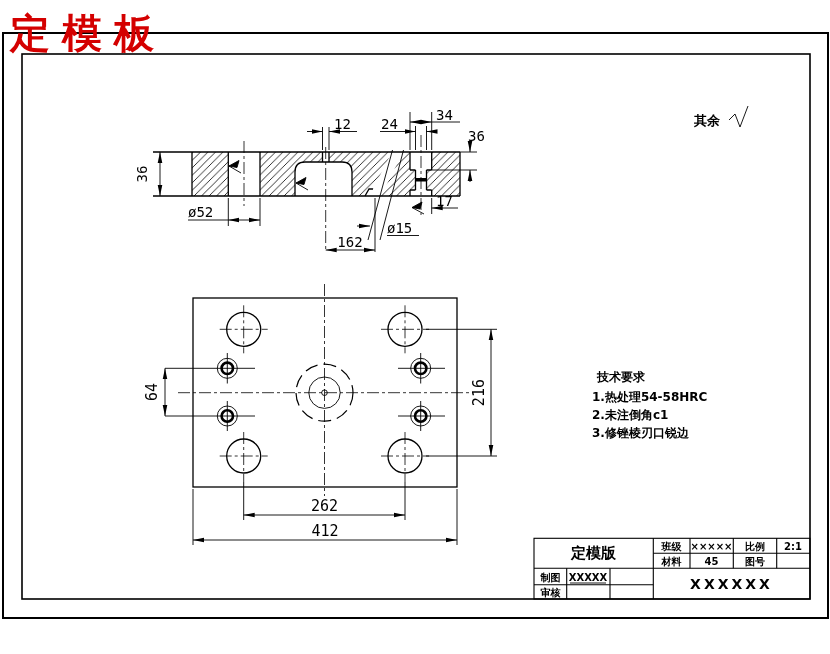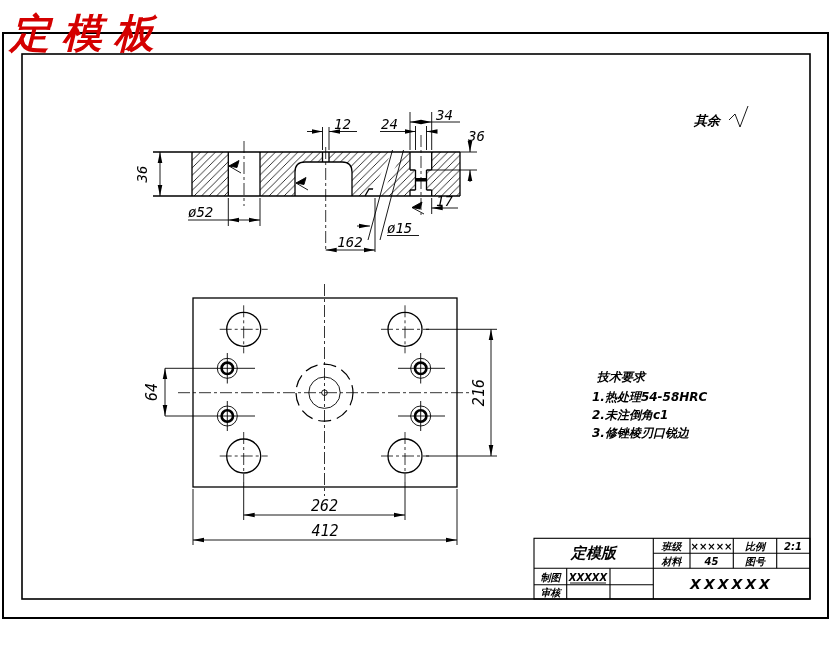--- a/index.html
+++ b/index.html
@@ -1,17 +1,17 @@
 <!DOCTYPE html>
 <html><head>
 <meta charset="utf-8">
 <style>
   html,body{margin:0;padding:0;background:#ffffff;}
   #stage{position:relative;width:830px;height:654px;background:#ffffff;overflow:hidden;
-         font-family:"DejaVu Sans", "Liberation Sans", sans-serif;font-style:italic;}
+         font-family:"DejaVu Sans", "Liberation Sans", sans-serif;}
   svg{position:absolute;left:0;top:0;}
   .outline{stroke:#000;stroke-width:1.3;fill:none;}
   .thin{stroke:#000;stroke-width:0.9;fill:none;}
   .cline{stroke:#000;stroke-width:0.8;fill:none;stroke-dasharray:12 3 3 3;}
   .dimtxt{font-family:"DejaVu Sans Mono","Liberation Mono",monospace;font-size:14px;fill:#000;}
   .dimtxt2{font-family:"DejaVu Sans Mono","Liberation Mono",monospace;font-size:15px;fill:#000;}
   .cn{font-family:"DejaVu Sans","Liberation Sans",sans-serif;fill:#000;font-weight:bold;}
   .note{font-size:12px;}
   .tb{font-size:10px;}
   .redtitle{font-size:40px;font-weight:bold;fill:#d40000;letter-spacing:12px;

